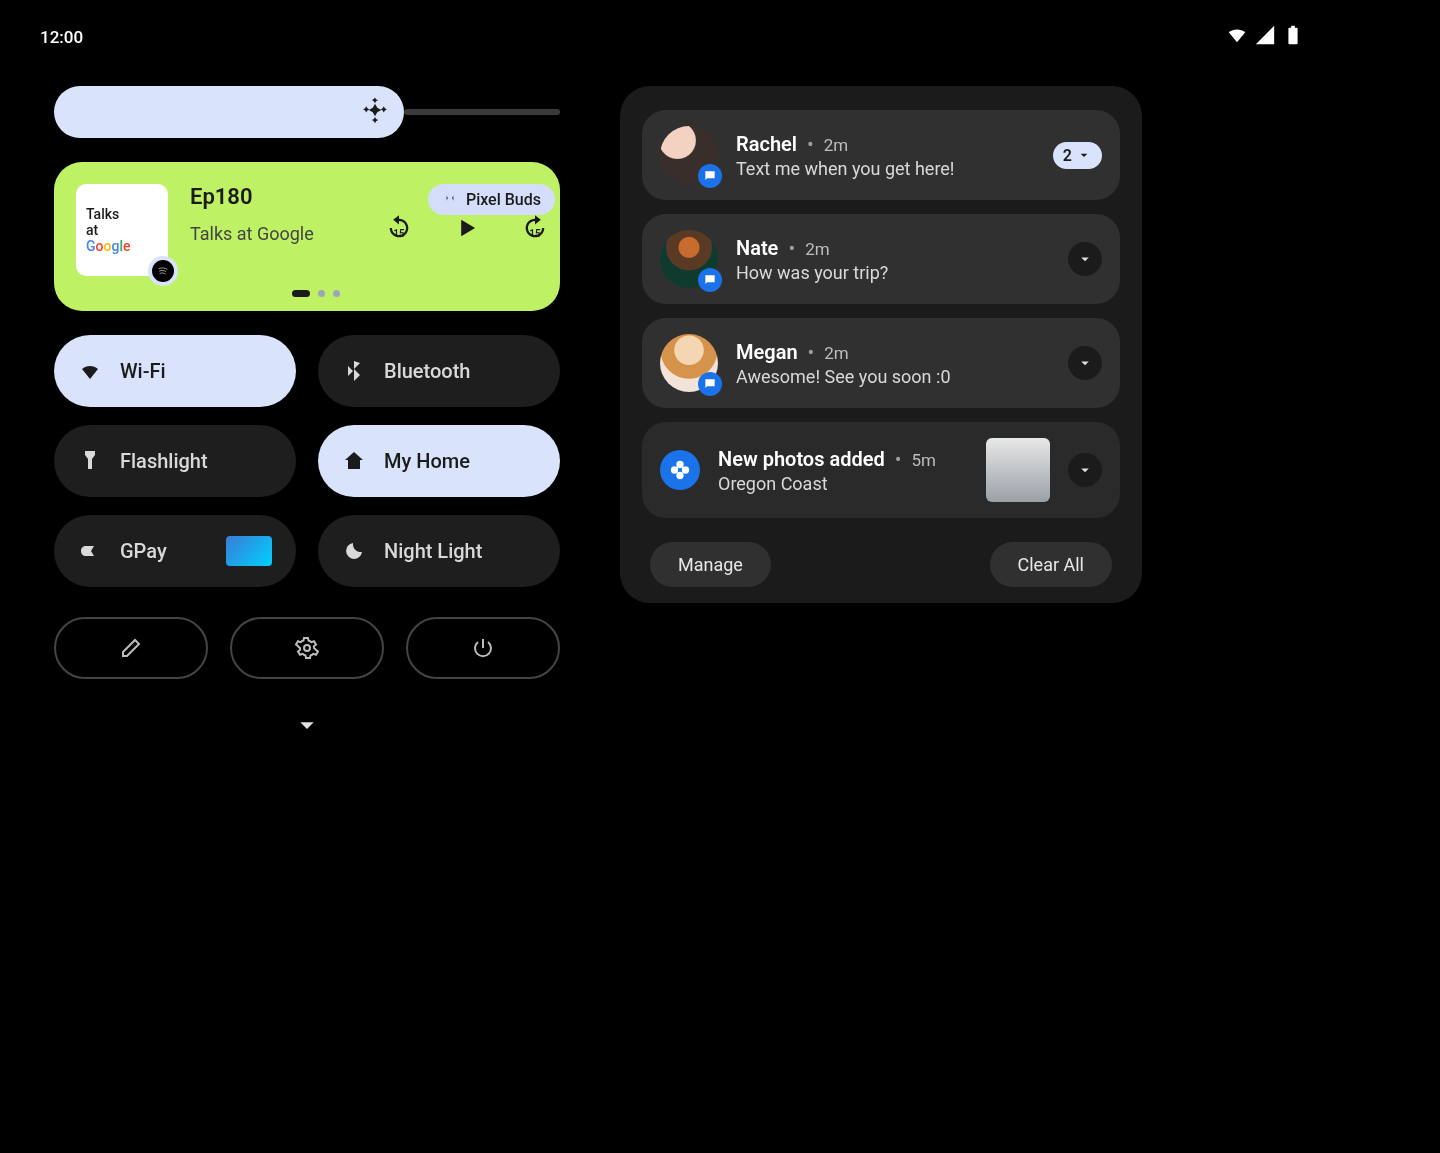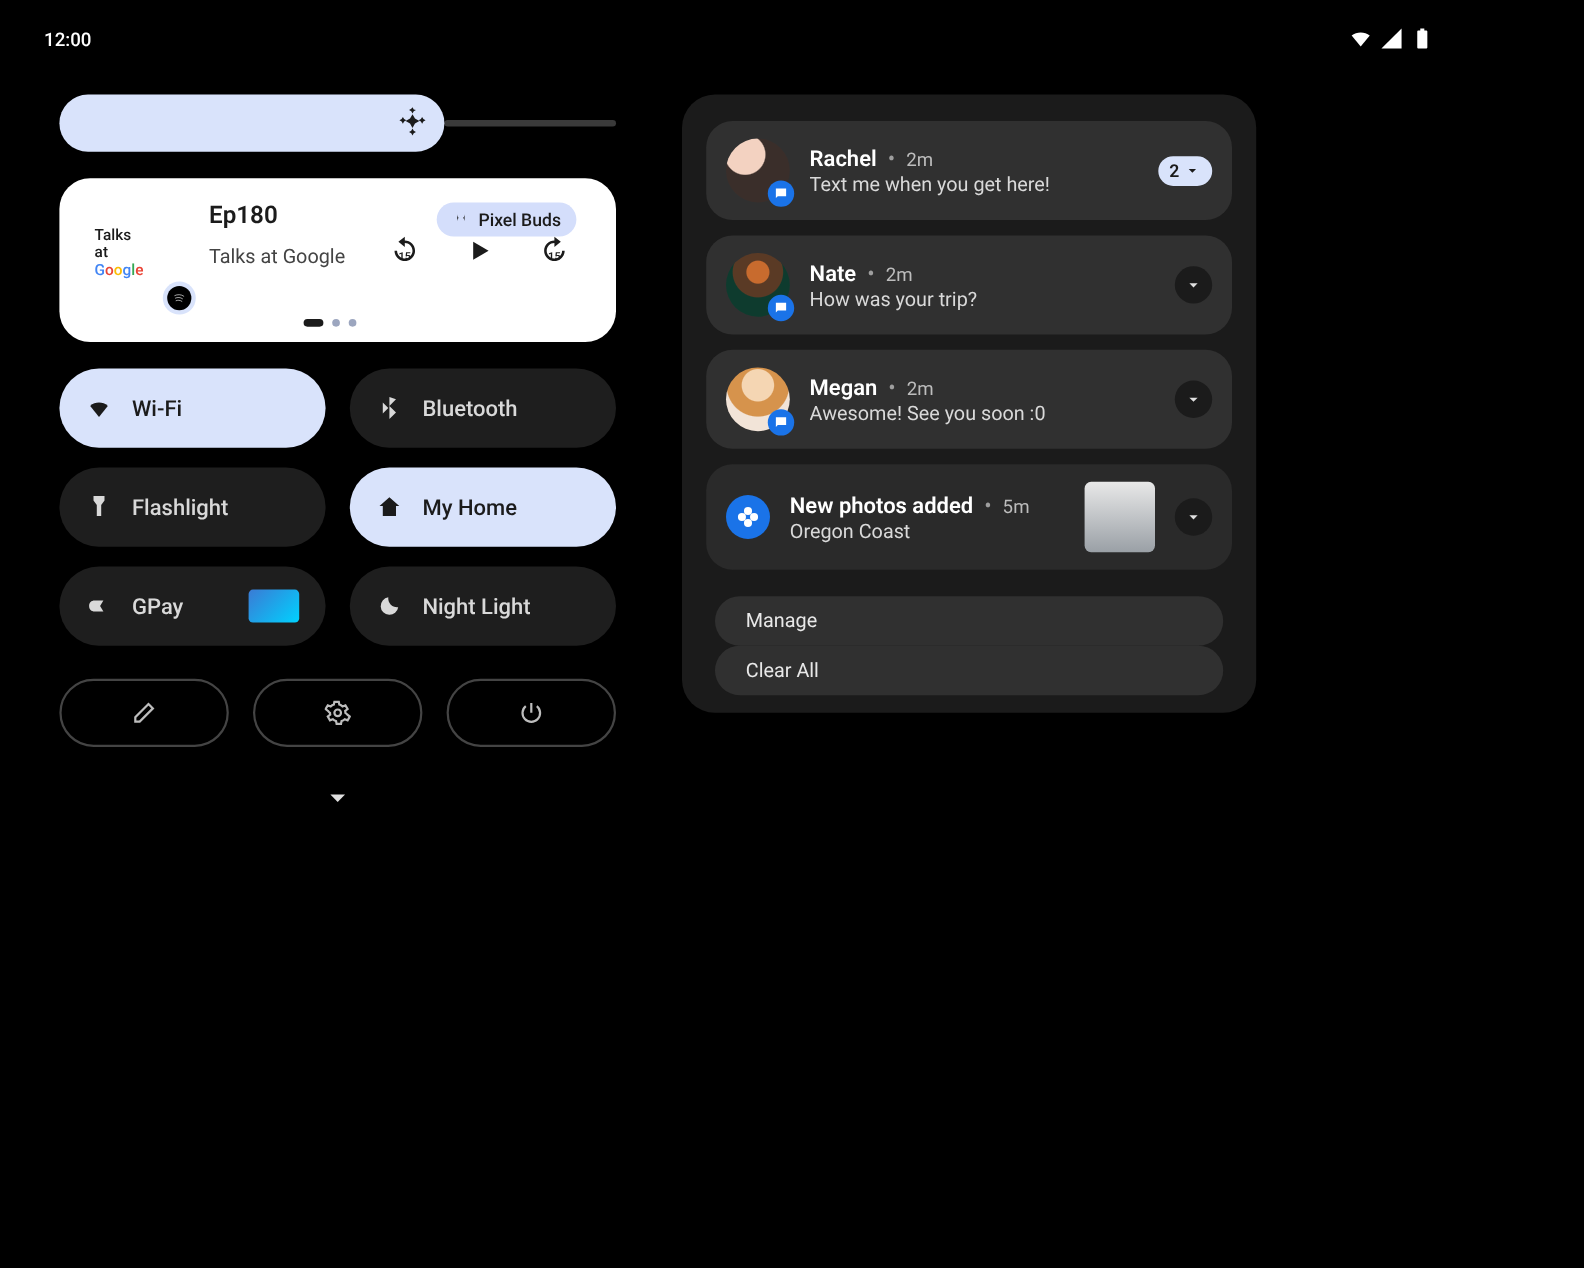--- a/index.html
+++ b/index.html
@@ -35,22 +35,22 @@
   .brightness-row { display:flex; align-items:center; gap:0; }
   .brightness-slider {
     width: 360px; height: 52px;
     background:#d9e3fb; border-radius: 26px;
     position:relative; display:flex; align-items:center; justify-content:flex-end; padding-right:14px;
   }
   .brightness-track { height:6px; background:#3a3a3a; width:160px; border-radius:3px; }
   .brightness-slider svg { width:30px; height:30px; fill:#1b1b1b;}
 
   .media-card {
-    background:#ffffff; color:#1b1b1b; border-radius:28px;
-    padding:22px 36px 14px 22px;
+    background:#bef264; color:#1b1b1b; border-radius:28px;
+    padding:22px 5px 14px 22px;
   }
   .media-top { display:flex; gap:22px; align-items:flex-start; }
   .album {
     width:92px; height:92px; border-radius:10px; background:#fff;
     display:flex; flex-direction:column; align-items:flex-start; justify-content:center;
     padding:8px 10px; font-size:14px; line-height:1.15; font-weight:500; position:relative;
   }
   .album .g {
     display:inline-block; font-weight:500;
   }
@@ -130,21 +130,21 @@
     width:34px;height:34px;border-radius:50%;background:#1b1b1b;display:flex;align-items:center;justify-content:center;flex-shrink:0;
   }
   .expand svg{width:18px;height:18px;fill:#e0e0e0;}
   .count-pill{
     background:#d9e3fb;color:#1b1b1b;border-radius:16px;padding:4px 10px;display:flex;gap:4px;align-items:center;font-weight:600;font-size:16px;
   }
   .count-pill svg{width:16px;height:16px;fill:#1b1b1b;}
   .photos-icon{width:40px;height:40px;border-radius:50%;background:#1a73e8;display:flex;align-items:center;justify-content:center;flex-shrink:0;}
   .photos-icon svg{width:22px;height:22px;fill:#fff;}
   .thumb{width:64px;height:64px;background:linear-gradient(#e8e8e8,#9aa0a6);border-radius:6px;flex-shrink:0;}
-  .notif-actions{display:flex;justify-content:space-between;padding:10px 8px 0 8px;flex-direction:column;}
+  .notif-actions{display:flex;justify-content:space-between;padding:10px 8px 0 8px;}
   .action-btn{background:#303030;border-radius:24px;padding:12px 28px;font-size:18px;color:#e8e8e8;}
 
   
   .av1{background:radial-gradient(circle at 30% 25%, #f3d2c1 0 30%, #3a2e2a 32% 100%);}
   .av2{background:radial-gradient(circle at 50% 30%, #c86b2e 0 20%, #5a3a25 22% 45%, #0e3b2e 47% 100%);}
   .av3{background:radial-gradient(circle at 50% 28%, #f5d6b3 0 28%, #d6934c 30% 55%, #f2e4d8 57% 100%);}
 </style>
 </head>
 <body>
 

